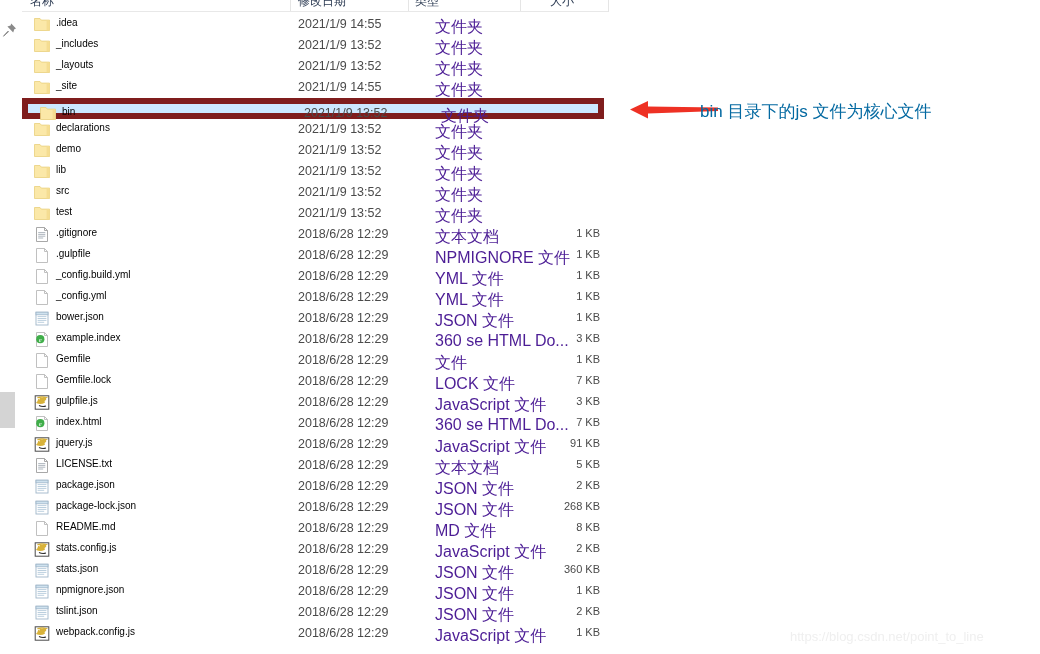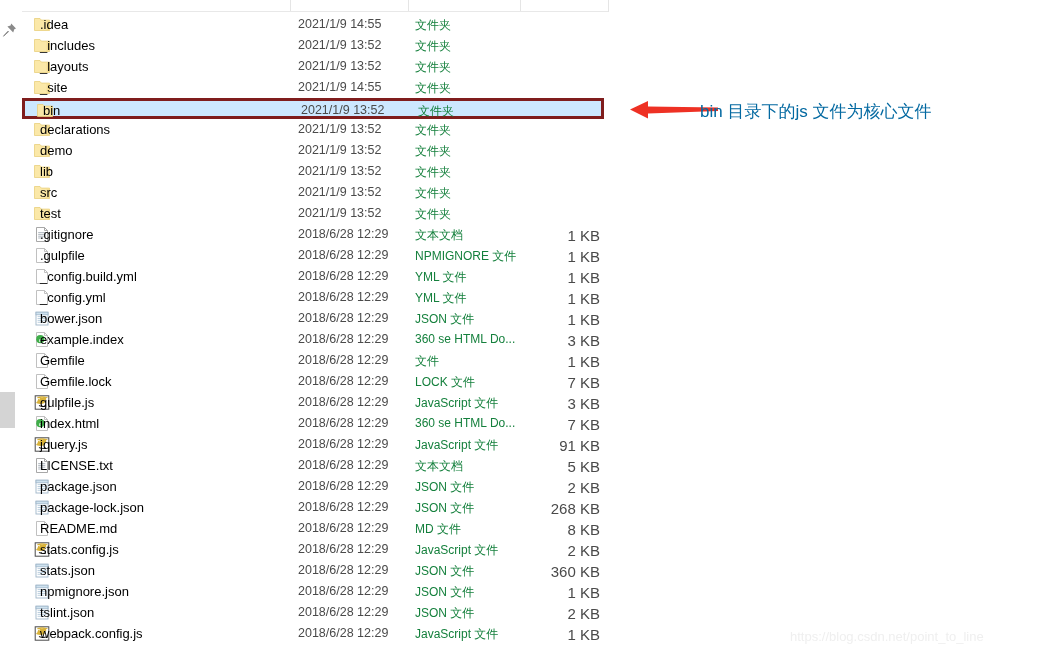--- a/index.html
+++ b/index.html
@@ -85,59 +85,59 @@
     width: 586px;
   }
   .row {
     position: relative;
     height: 21px;
     width: 582px;
     box-sizing: border-box;
   }
   .row.selected {
     background: #cce8ff;
-    border: 3px solid #7f1d1d;
+    border: 6px solid #7f1d1d;
   }
   .row-icon {
     position: absolute;
     left: 12px; top: 3px;
     width: 16px; height: 15px;
   }
   .row.selected .row-icon { top: 2px; }
   .row-name {
     position: absolute;
-    left: 18px; top: 3px;
+    left: 34px; top: 3px;
     color: #000000;
-    font-size: 13px;
+    font-size: 10px;
     white-space: nowrap;
   }
   .row.selected .row-name { top: 2px; }
   .row-date {
     position: absolute;
     left: 276px; top: 3px;
     color: #4a4a4a;
     font-size: 12.5px;
     white-space: nowrap;
   }
   .row.selected .row-date { top: 2px; }
   .row-type {
     position: absolute;
-    left: 393px; top: 3px;
-    color: #15803d;
-    font-size: 12px;
+    left: 413px; top: 3px;
+    color: #4c1d95;
+    font-size: 16px;
     white-space: nowrap;
   }
   .row.selected .row-type { top: 2px; }
   .row-size {
     position: absolute;
     left: 452px; top: 3px;
     width: 126px;
     text-align: right;
     color: #4a4a4a;
-    font-size: 15px;
+    font-size: 11px;
     white-space: nowrap;
   }
 
   
   #annotation-arrow {
     position: absolute;
     left: 608px; top: 98px;
     width: 88px; height: 24px;
   }
   #annotation-text {
@@ -170,20 +170,26 @@
       <g fill="#8a8a8a">
         <path d="M9.2 1.6 L14 6.4 L12.3 7.2 L11.2 10.4 L5.4 4.6 L8.6 3.4 Z"></path>
         <path d="M6.0 9.2 L1.5 14.2 L6.5 9.7 Z" stroke="#8a8a8a" stroke-width="1"></path>
       </g>
     </svg>
   </div>
 </div>
 
 <div id="file-pane">
 
+  <div class="header-strip">
+    <span class="header-ghost" style="left:8px;">名称</span>
+    <span class="header-ghost" style="left:276px;">修改日期</span>
+    <span class="header-ghost" style="left:393px;">类型</span>
+    <span class="header-ghost" style="left:528px;">大小</span>
+  </div>
   <div class="col-divider" style="left:268px;"></div>
   <div class="col-divider" style="left:386px;"></div>
   <div class="col-divider" style="left:498px;"></div>
   <div class="col-divider" style="left:586px;"></div>
   <div class="header-rule"></div>
 
   <div id="row-list">
       <div class="row">
         <span class="row-icon"><svg width="16" height="15" viewBox="0 0 16 15">
             <path d="M0.5 1.5 h5.5 l1.4 1.6 h8.1 v10.4 h-15 z" fill="#fbe8a8" stroke="#e9cf7c" stroke-width="0.8"></path>

